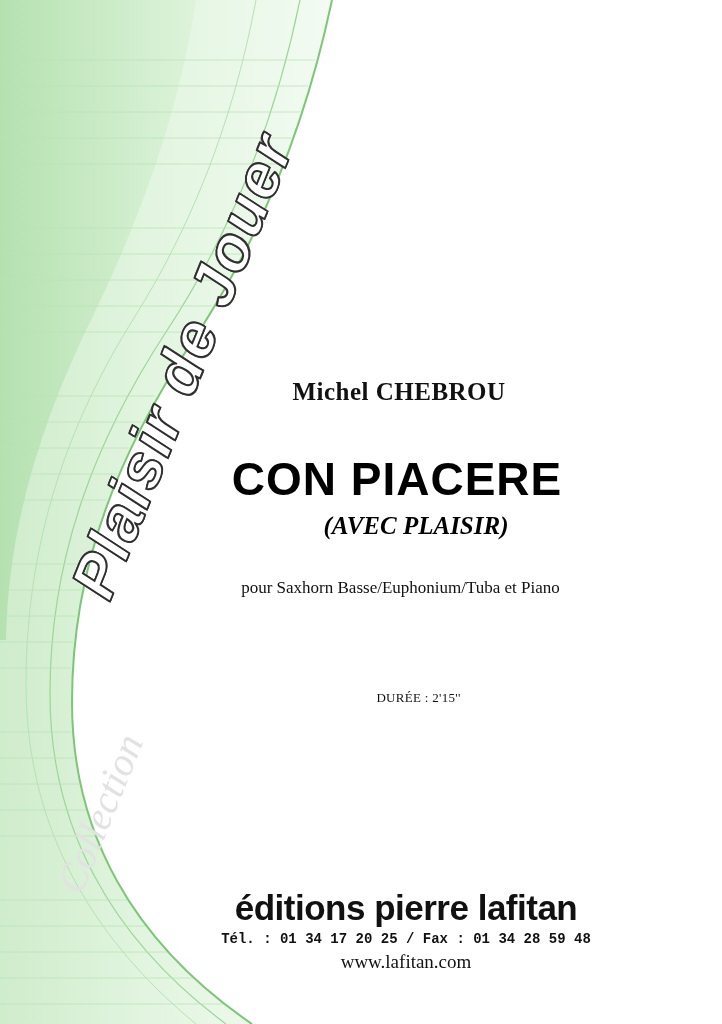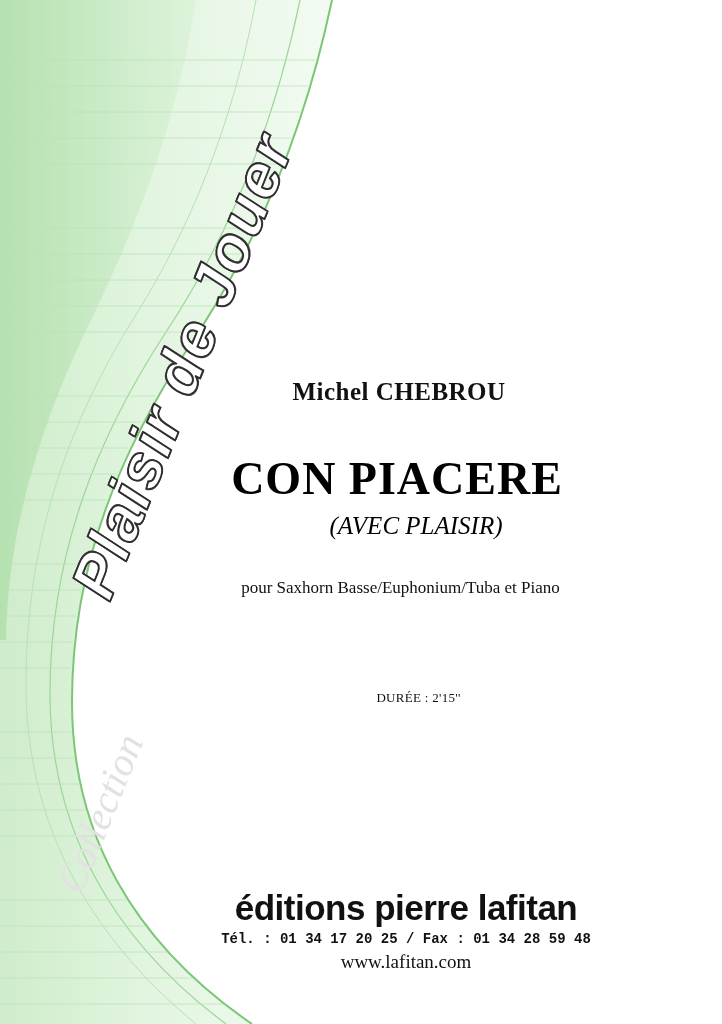--- a/index.html
+++ b/index.html
@@ -80,37 +80,37 @@
     padding-left: 76px;
     box-sizing: border-box;
   }
 
   .main-title {
     position: absolute;
     left: 0;
     top: 452px;
     width: 684px;
     text-align: center;
-    font-family: Liberation Serif, serif;
+    font-family: Liberation Sans, sans-serif;
     font-weight: bold;
     font-size: 46px;
     letter-spacing: 1px;
     color: #000;
     padding-left: 110px;
     box-sizing: border-box;
   }
 
   .subtitle {
     position: absolute;
     left: 0;
     top: 512px;
     width: 722px;
     text-align: center;
     font-family: "Liberation Serif", serif;
-    font-weight: normal;
+    font-weight: bold;
     font-style: italic;
     font-size: 25px;
     color: #000;
     padding-left: 110px;
     box-sizing: border-box;
   }
 
   .instrumentation {
     position: absolute;
     left: 0;

